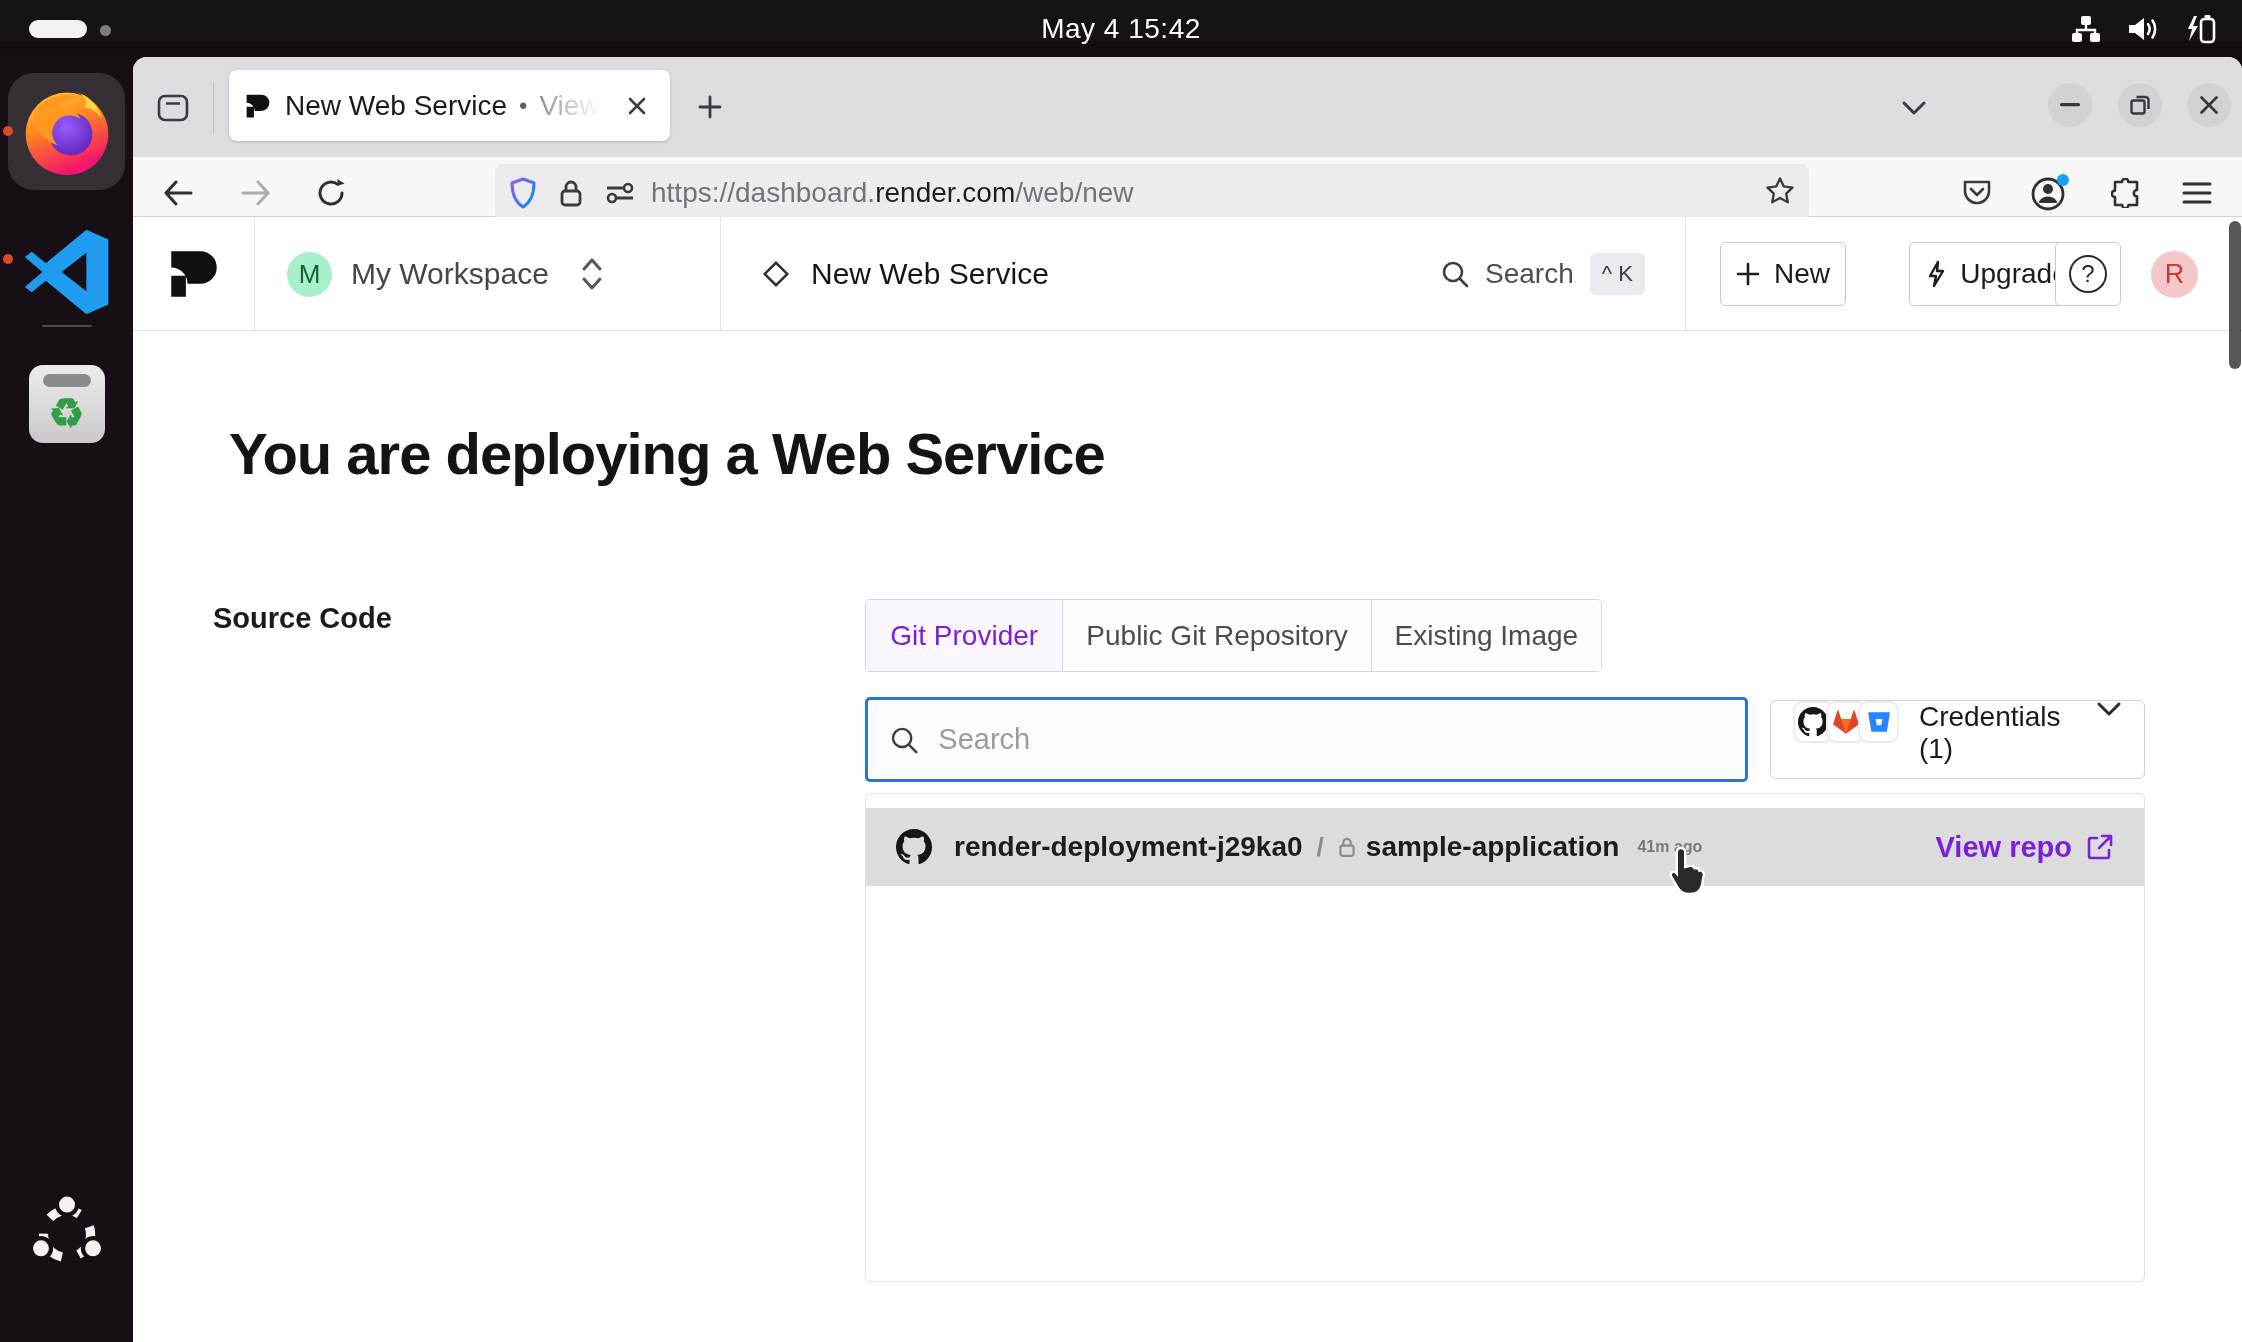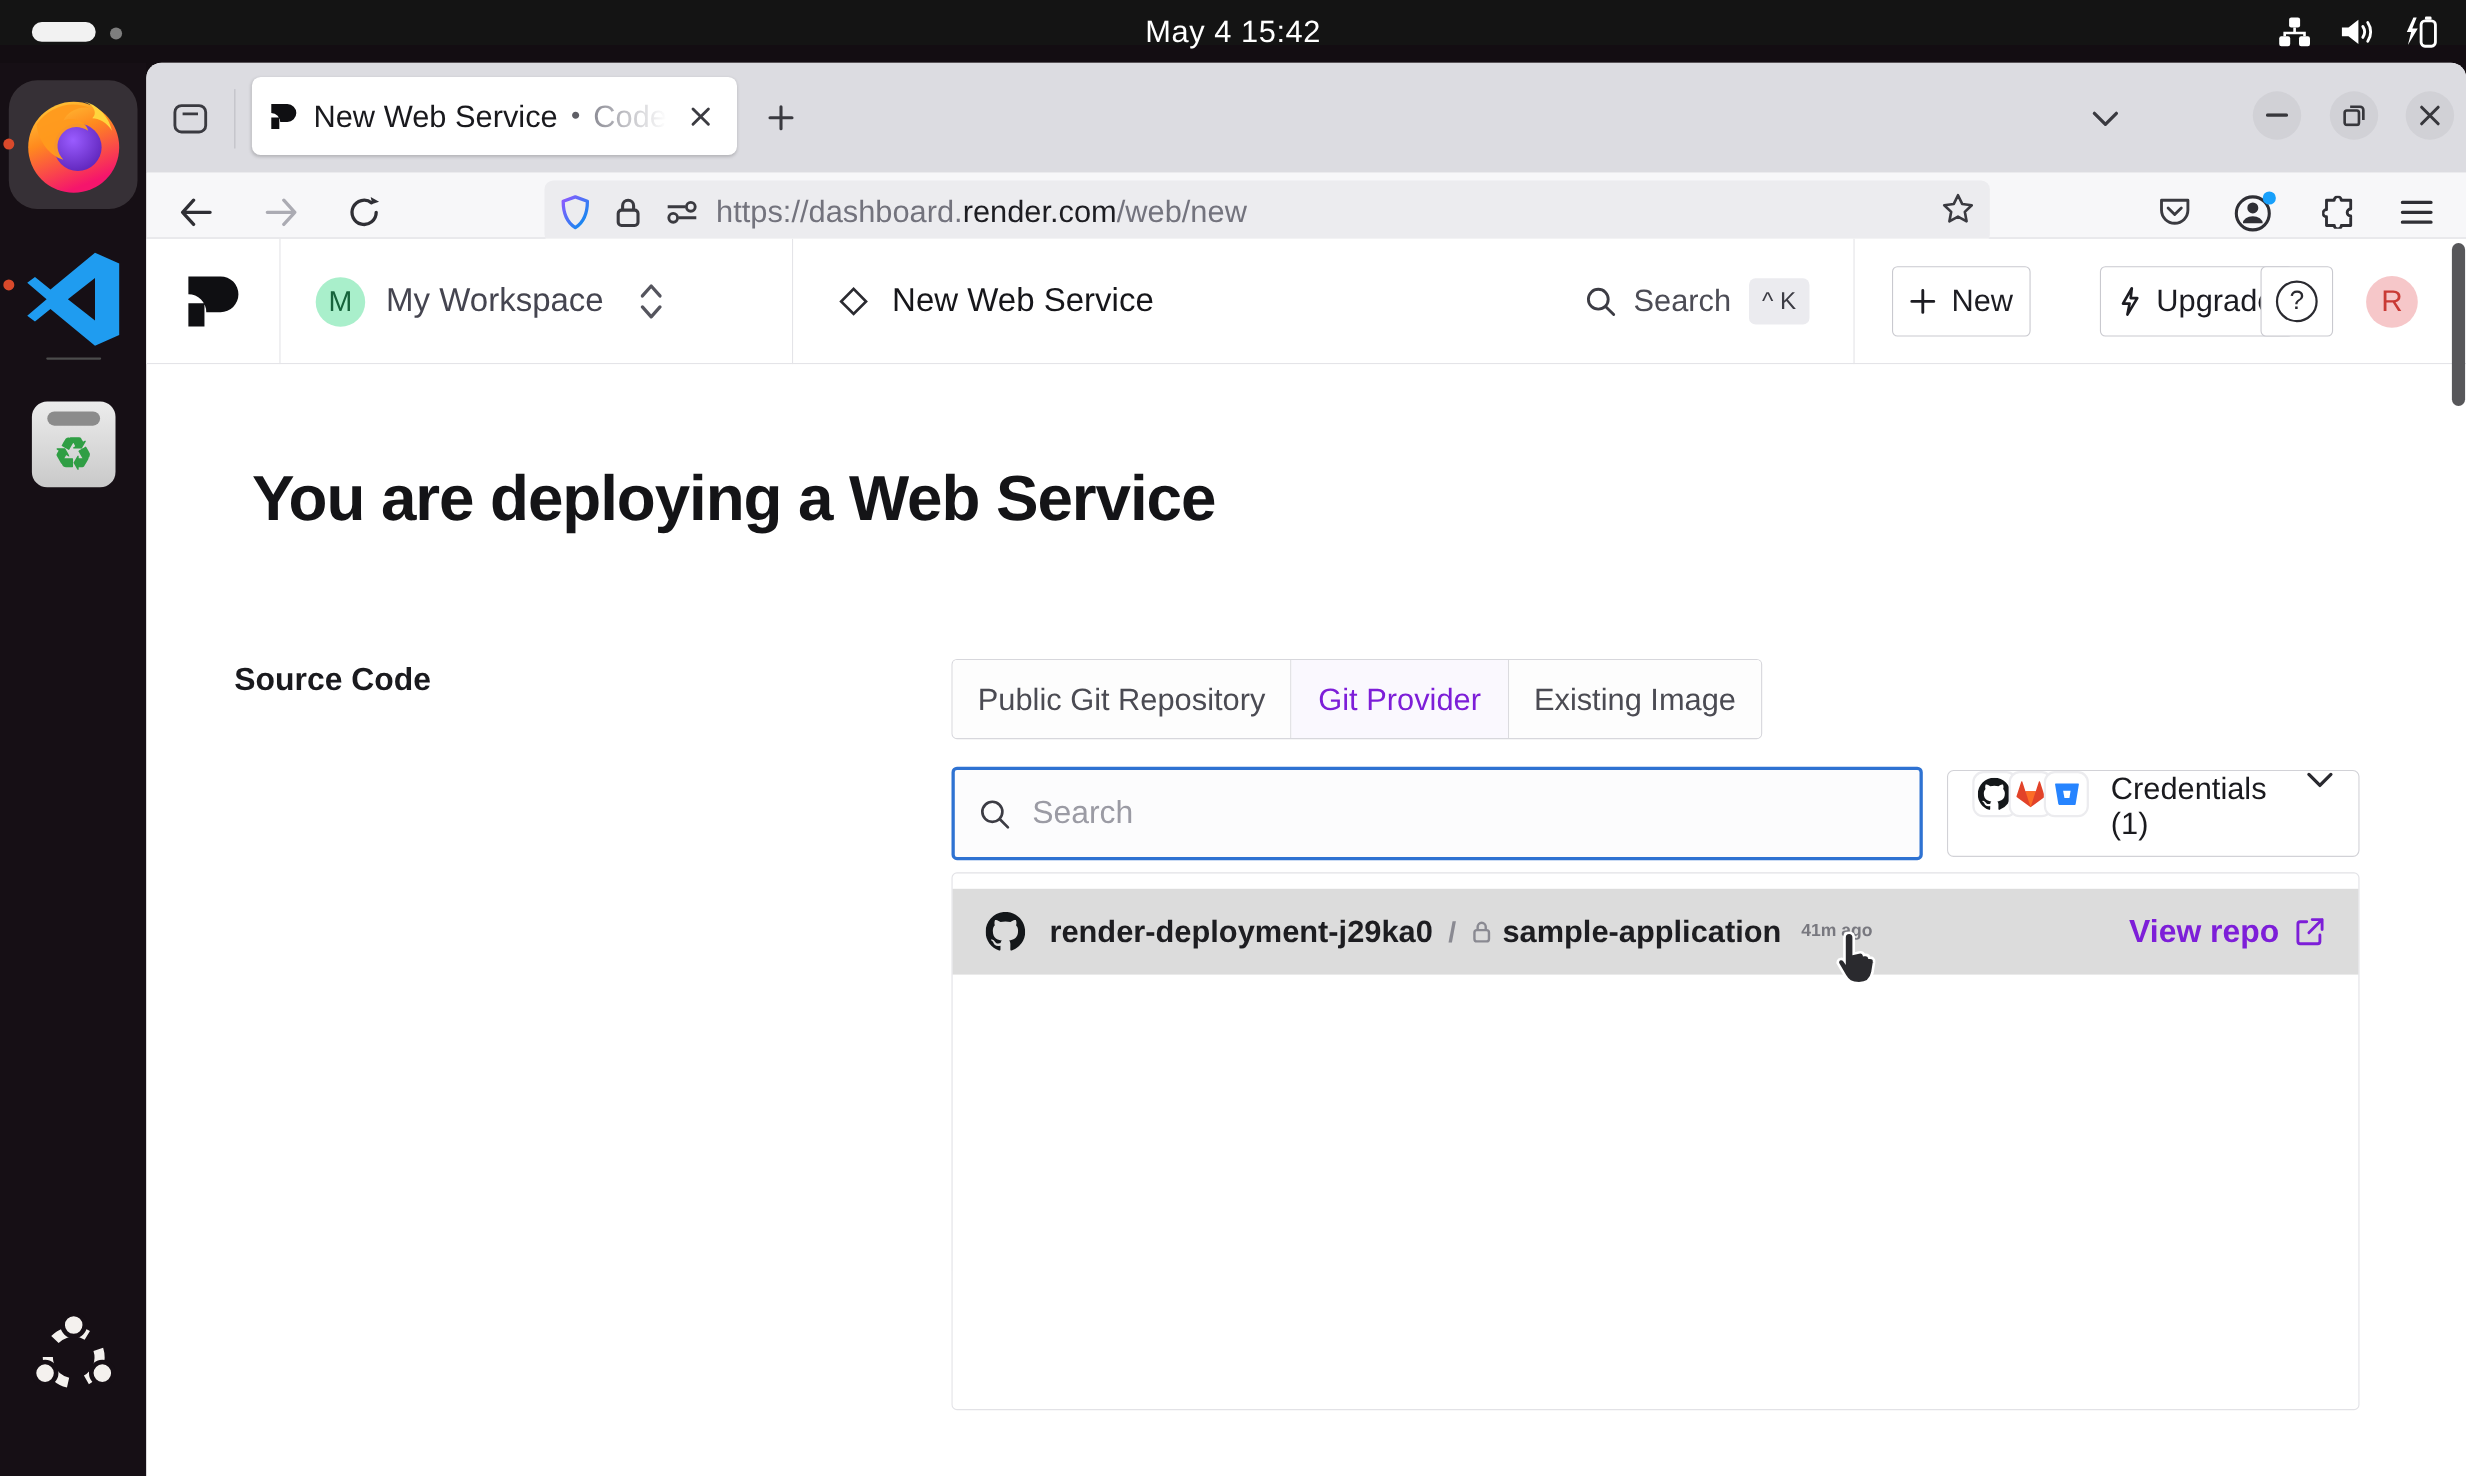--- a/index.html
+++ b/index.html
@@ -196,21 +196,21 @@
           </svg>
       </div>
       <div class="strip-sep"></div>
 
       <div class="tab">
         <svg width="26" height="26" viewBox="0 0 64 64">
             <path d="M40 4 a20 20 0 0 1 0 40 L24 44 a20 20 0 0 0 -20 -20 L4 4 Z M4 34 h18 v26 H4 Z" fill="#0f0f12"></path>
           </svg>
         <span class="tab-title">New Web Service</span>
         <span class="tab-dot">•</span>
-        <span class="tab-suffix">Code</span>
+        <span class="tab-suffix">View</span>
         <span class="tab-close">
           <svg width="22" height="22" viewBox="0 0 22 22">
               <path d="M4 4 L18 18 M18 4 L4 18" stroke="#3c3c42" stroke-width="2.6" stroke-linecap="round"></path>
             </svg>
         </span>
       </div>
 
       <div class="newtab">
         <svg width="28" height="28" viewBox="0 0 28 28">
             <path d="M14 4v20 M4 14h20" stroke="#3a3a40" stroke-width="2.8" stroke-linecap="round"></path>
@@ -364,22 +364,22 @@
         <div class="btn btn-help">
           <span class="help-q">?</span>
         </div>
         <div class="avatar-user">R</div>
       </div>
 
       <div class="heading">You are deploying a Web Service</div>
       <div class="src-label">Source Code</div>
 
       <div class="segmented">
+        <div class="seg seg1 active">Git Provider</div>
         <div class="seg seg2">Public Git Repository</div>
-        <div class="seg seg1 active">Git Provider</div>
         <div class="seg seg3">Existing Image</div>
       </div>
 
       <div class="repo-search">
         <svg width="30" height="30" viewBox="0 0 28 28">
             <circle cx="12" cy="12" r="9" fill="none" stroke="#3c3c44" stroke-width="2.4"></circle>
             <line x1="19" y1="19" x2="26" y2="26" stroke="#3c3c44" stroke-width="2.4" stroke-linecap="round"></line>
           </svg>
         <input type="text" placeholder="Search" style="">
       </div>

